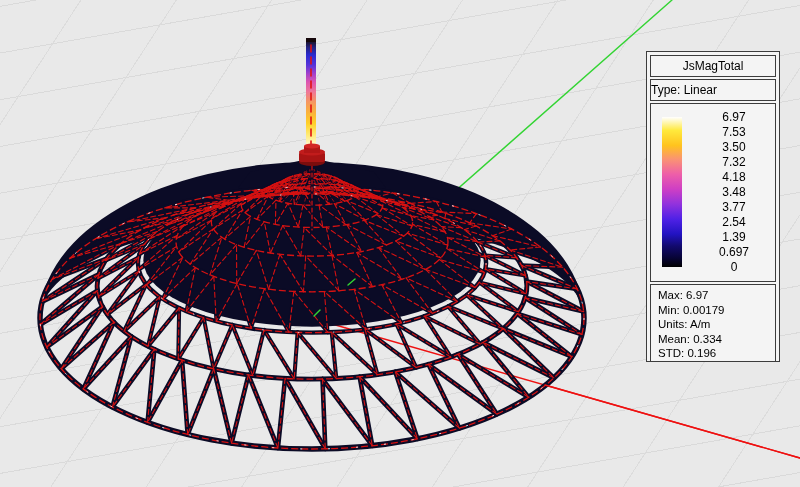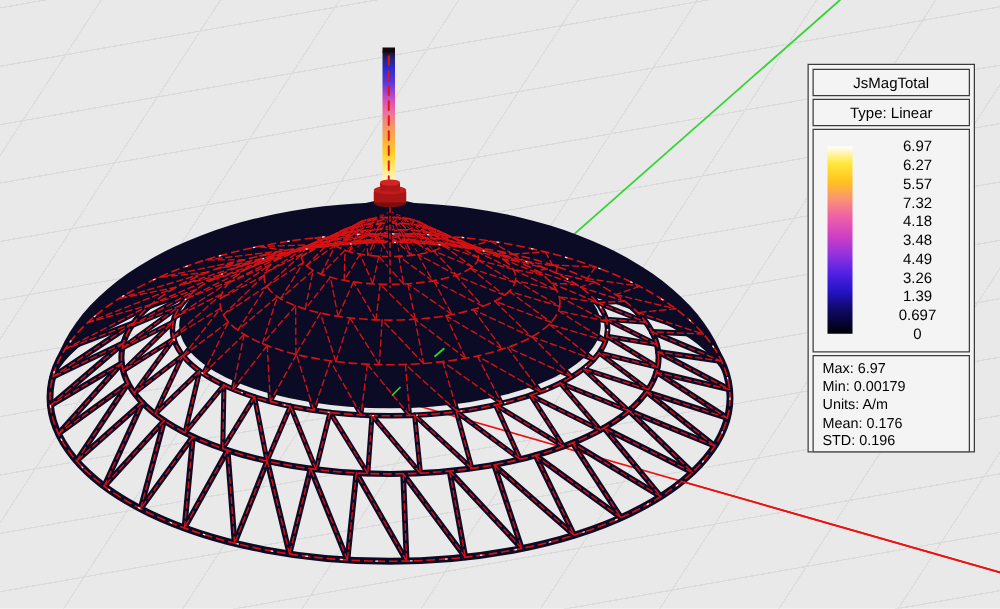--- a/index.html
+++ b/index.html
@@ -6,21 +6,21 @@
   body{width:800px;height:487px;overflow:hidden;font-family:"Liberation Sans",sans-serif;}
   #viewport{position:relative;width:800px;height:487px;background:#e9e9e9;overflow:hidden;}
   .gridlayer{position:absolute;left:-50%;top:-50%;width:200%;height:200%;pointer-events:none;}
   #grid-shallow{background:repeating-linear-gradient(to bottom,transparent 0px,transparent 45px,#dadada 45px,#dadada 46px);transform:rotate(-10deg);}
   #grid-steep{background:repeating-linear-gradient(to right,transparent 0px,transparent 79px,#dcdcdc 79px,#dcdcdc 80px);transform:rotate(33deg);}
   #scene{position:absolute;left:0;top:0;}
   
   #legend{position:absolute;left:646px;top:51px;width:134px;height:311px;background:#f4f4f4;border:1px solid #3c3c3c;box-sizing:border-box;z-index:5;font-size:12px;color:#000;}
   .lg-section{border:1px solid #3c3c3c;margin:3px 3px 0 3px;box-sizing:border-box;background:#f4f4f4;}
   #lg-title{height:22px;line-height:20px;text-align:center;}
-  #lg-type{height:22px;line-height:20px;text-align:center;margin-top:2px;}
+  #lg-type{height:22px;line-height:20px;text-align:left;margin-top:2px;}
   #lg-scale{height:179px;position:relative;margin-top:2px;}
   #colorbar{position:absolute;left:11px;top:13px;width:20px;height:150px;}
   .scale-label{position:absolute;left:43px;width:80px;height:14px;line-height:14px;text-align:center;}
   #lg-stats{height:78px;margin-top:2px;padding:3px 0 0 7px;line-height:14.6px;font-size:11.5px;}
   .stat-line{white-space:nowrap;}
 </style>
 </head>
 <body>
 
 <div id="viewport">
@@ -849,32 +849,32 @@
       <line x1="320" y1="310" x2="314" y2="316" stroke="#33d433" stroke-width="1.4" stroke-linecap="round"></line>
       <line x1="545" y1="385" x2="800" y2="458" stroke="#ee1111" stroke-width="1.4" stroke-linecap="round"></line>
     </svg>
 
   <div id="legend">
     <div class="lg-section" id="lg-title">JsMagTotal</div>
     <div class="lg-section" id="lg-type">Type: Linear</div>
     <div class="lg-section" id="lg-scale">
       <div id="colorbar" style="background: linear-gradient(rgb(255, 255, 255) 0%, rgb(255, 233, 60) 9%, rgb(255, 195, 30) 19%, rgb(250, 148, 114) 28%, rgb(238, 95, 168) 38%, rgb(207, 63, 196) 48%, rgb(146, 50, 221) 58%, rgb(79, 33, 230) 68%, rgb(34, 19, 194) 78%, rgb(18, 10, 110) 86%, rgb(7, 4, 53) 94%, rgb(0, 0, 0) 100%);"></div>
       <div class="scale-label" style="top:6px">6.97</div>
-      <div class="scale-label" style="top:21px">6.27</div>
-      <div class="scale-label" style="top:36px">5.57</div>
+      <div class="scale-label" style="top:21px">7.53</div>
+      <div class="scale-label" style="top:36px">3.50</div>
       <div class="scale-label" style="top:51px">7.32</div>
       <div class="scale-label" style="top:66px">4.18</div>
       <div class="scale-label" style="top:81px">3.48</div>
-      <div class="scale-label" style="top:96px">4.49</div>
-      <div class="scale-label" style="top:111px">3.26</div>
+      <div class="scale-label" style="top:96px">3.77</div>
+      <div class="scale-label" style="top:111px">2.54</div>
       <div class="scale-label" style="top:126px">1.39</div>
       <div class="scale-label" style="top:141px">0.697</div>
       <div class="scale-label" style="top:156px">0</div>
     </div>
     <div class="lg-section" id="lg-stats">
       <div class="stat-line">Max: 6.97</div>
       <div class="stat-line">Min: 0.00179</div>
       <div class="stat-line">Units: A/m</div>
-      <div class="stat-line">Mean: 0.176</div>
+      <div class="stat-line">Mean: 0.334</div>
       <div class="stat-line">STD: 0.196</div>
     </div>
   </div>
 </div>
 
 </body></html>

